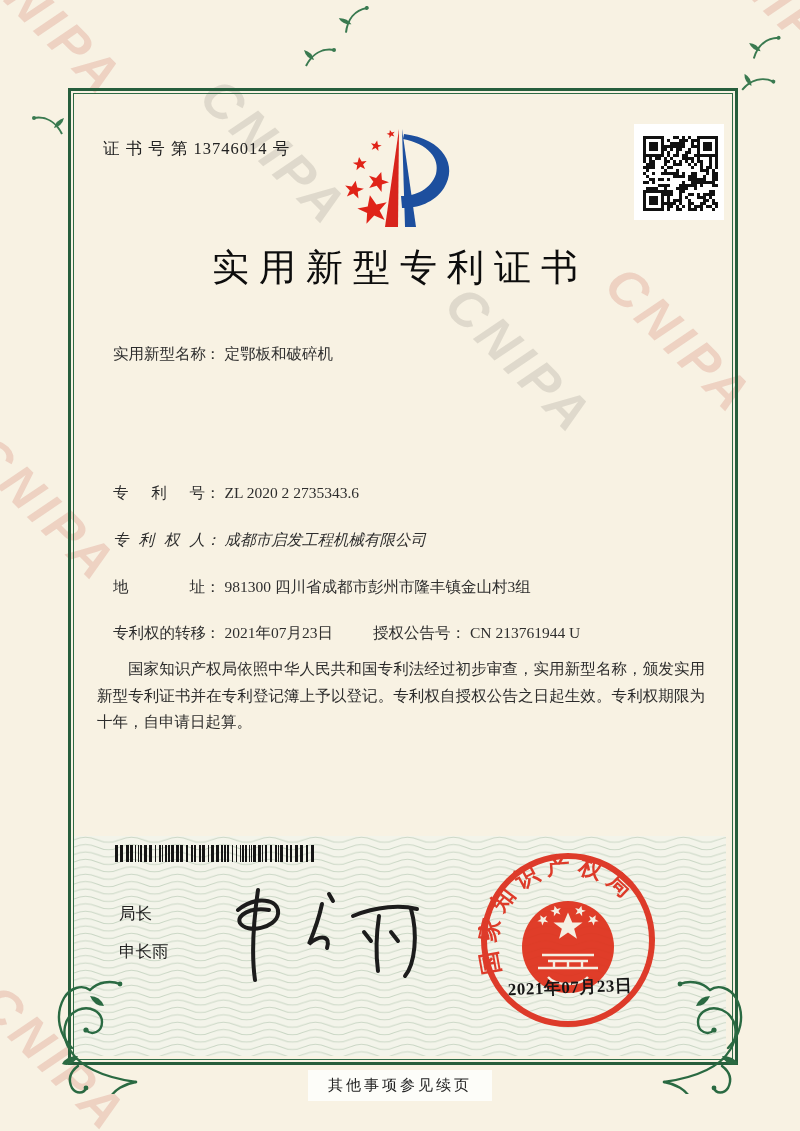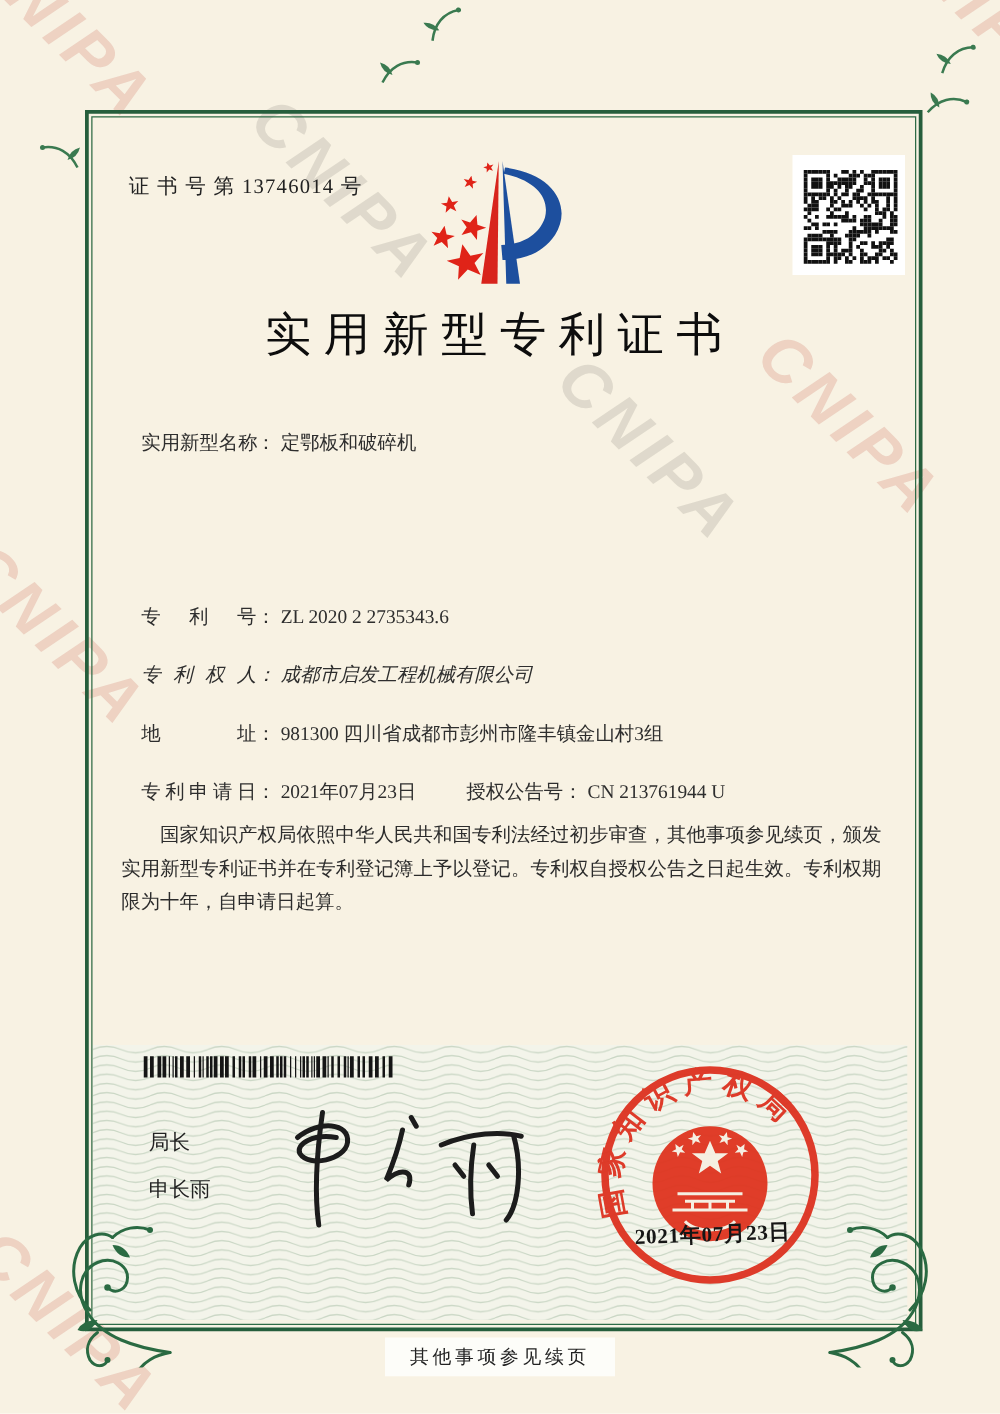--- a/index.html
+++ b/index.html
@@ -485,25 +485,25 @@
   <div class="row" style="top:439px;margin-top:44px;">
     <span class="lbl">专利号</span><span class="colon">：</span><span class="val">ZL 2020 2 2735343.6</span>
   </div>
   <div class="row" style="top:530px;font-style:italic;">
     <span class="lbl">专利权人</span><span class="colon">：</span><span class="val">成都市启发工程机械有限公司</span>
   </div>
   <div class="row" style="top:577px;">
     <span class="lbl">地址</span><span class="colon">：</span><span class="val">981300 四川省成都市彭州市隆丰镇金山村3组</span>
   </div>
   <div class="row" style="top:623px;">
-    <span class="lbl">专利申请日</span><span class="colon">：</span><span class="val">2021年07月23日</span><span class="pair2">授权公告号</span><span class="colon">：</span><span class="val">CN 213761944 U</span>
+    <span class="lbl">专利权的转移</span><span class="colon">：</span><span class="val">2021年07月23日</span><span class="pair2">授权公告号</span><span class="colon">：</span><span class="val">CN 213761944 U</span>
   </div>
 
   <div class="body-text">
-    <p>国家知识产权局依照中华人民共和国专利法经过初步审查，其他事项参见续页，颁发实用新型专利证书并在专利登记簿上予以登记。专利权自授权公告之日起生效。专利权期限为十年，自申请日起算。</p>
+    <p>国家知识产权局依照中华人民共和国专利法经过初步审查，实用新型名称，颁发实用新型专利证书并在专利登记簿上予以登记。专利权自授权公告之日起生效。专利权期限为十年，自申请日起算。</p>
   </div>
 
   <div class="barcode" id="barcode"><i style="width: 3px; margin-right: 2px;"></i><i style="width: 3px; margin-right: 3px;"></i><i style="width: 3px; margin-right: 1px;"></i><i style="width: 3px; margin-right: 2px;"></i><i style="width: 1px; margin-right: 2px;"></i><i style="width: 1px; margin-right: 1px;"></i><i style="width: 2px; margin-right: 2px;"></i><i style="width: 3px; margin-right: 2px;"></i><i style="width: 3px; margin-right: 3px;"></i><i style="width: 1px; margin-right: 3px;"></i><i style="width: 2px; margin-right: 1px;"></i><i style="width: 1px; margin-right: 2px;"></i><i style="width: 2px; margin-right: 1px;"></i><i style="width: 2px; margin-right: 1px;"></i><i style="width: 3px; margin-right: 2px;"></i><i style="width: 3px; margin-right: 1px;"></i><i style="width: 3px; margin-right: 3px;"></i><i style="width: 2px; margin-right: 3px;"></i><i style="width: 2px; margin-right: 1px;"></i><i style="width: 2px; margin-right: 3px;"></i><i style="width: 2px; margin-right: 1px;"></i><i style="width: 3px; margin-right: 3px;"></i><i style="width: 1px; margin-right: 2px;"></i><i style="width: 3px; margin-right: 2px;"></i><i style="width: 3px; margin-right: 2px;"></i><i style="width: 2px; margin-right: 1px;"></i><i style="width: 2px; margin-right: 1px;"></i><i style="width: 2px; margin-right: 3px;"></i><i style="width: 1px; margin-right: 3px;"></i><i style="width: 1px; margin-right: 3px;"></i><i style="width: 1px; margin-right: 1px;"></i><i style="width: 2px; margin-right: 1px;"></i><i style="width: 2px; margin-right: 2px;"></i><i style="width: 1px; margin-right: 1px;"></i><i style="width: 1px; margin-right: 1px;"></i><i style="width: 3px; margin-right: 2px;"></i><i style="width: 3px; margin-right: 1px;"></i><i style="width: 1px; margin-right: 2px;"></i><i style="width: 2px; margin-right: 3px;"></i><i style="width: 2px; margin-right: 3px;"></i><i style="width: 2px; margin-right: 1px;"></i><i style="width: 1px; margin-right: 1px;"></i><i style="width: 3px; margin-right: 3px;"></i><i style="width: 2px; margin-right: 2px;"></i><i style="width: 2px; margin-right: 3px;"></i><i style="width: 3px; margin-right: 2px;"></i><i style="width: 3px; margin-right: 3px;"></i><i style="width: 2px; margin-right: 3px;"></i><i style="width: 3px; margin-right: 2px;"></i></div>
 
   <div class="signer-title">局长</div>
   <div class="signer-name">申长雨</div>
 
   <svg class="sig" width="210" height="118" viewBox="0 0 210 118" fill="none" stroke="#1c1c1c" stroke-width="4" stroke-linecap="round">
     <path d="M33,14 C29,42 26,76 30,104"></path>
     <path d="M13,34 C30,20 55,22 53,38 C51,52 22,58 15,47 C11,39 26,31 44,34"></path>

